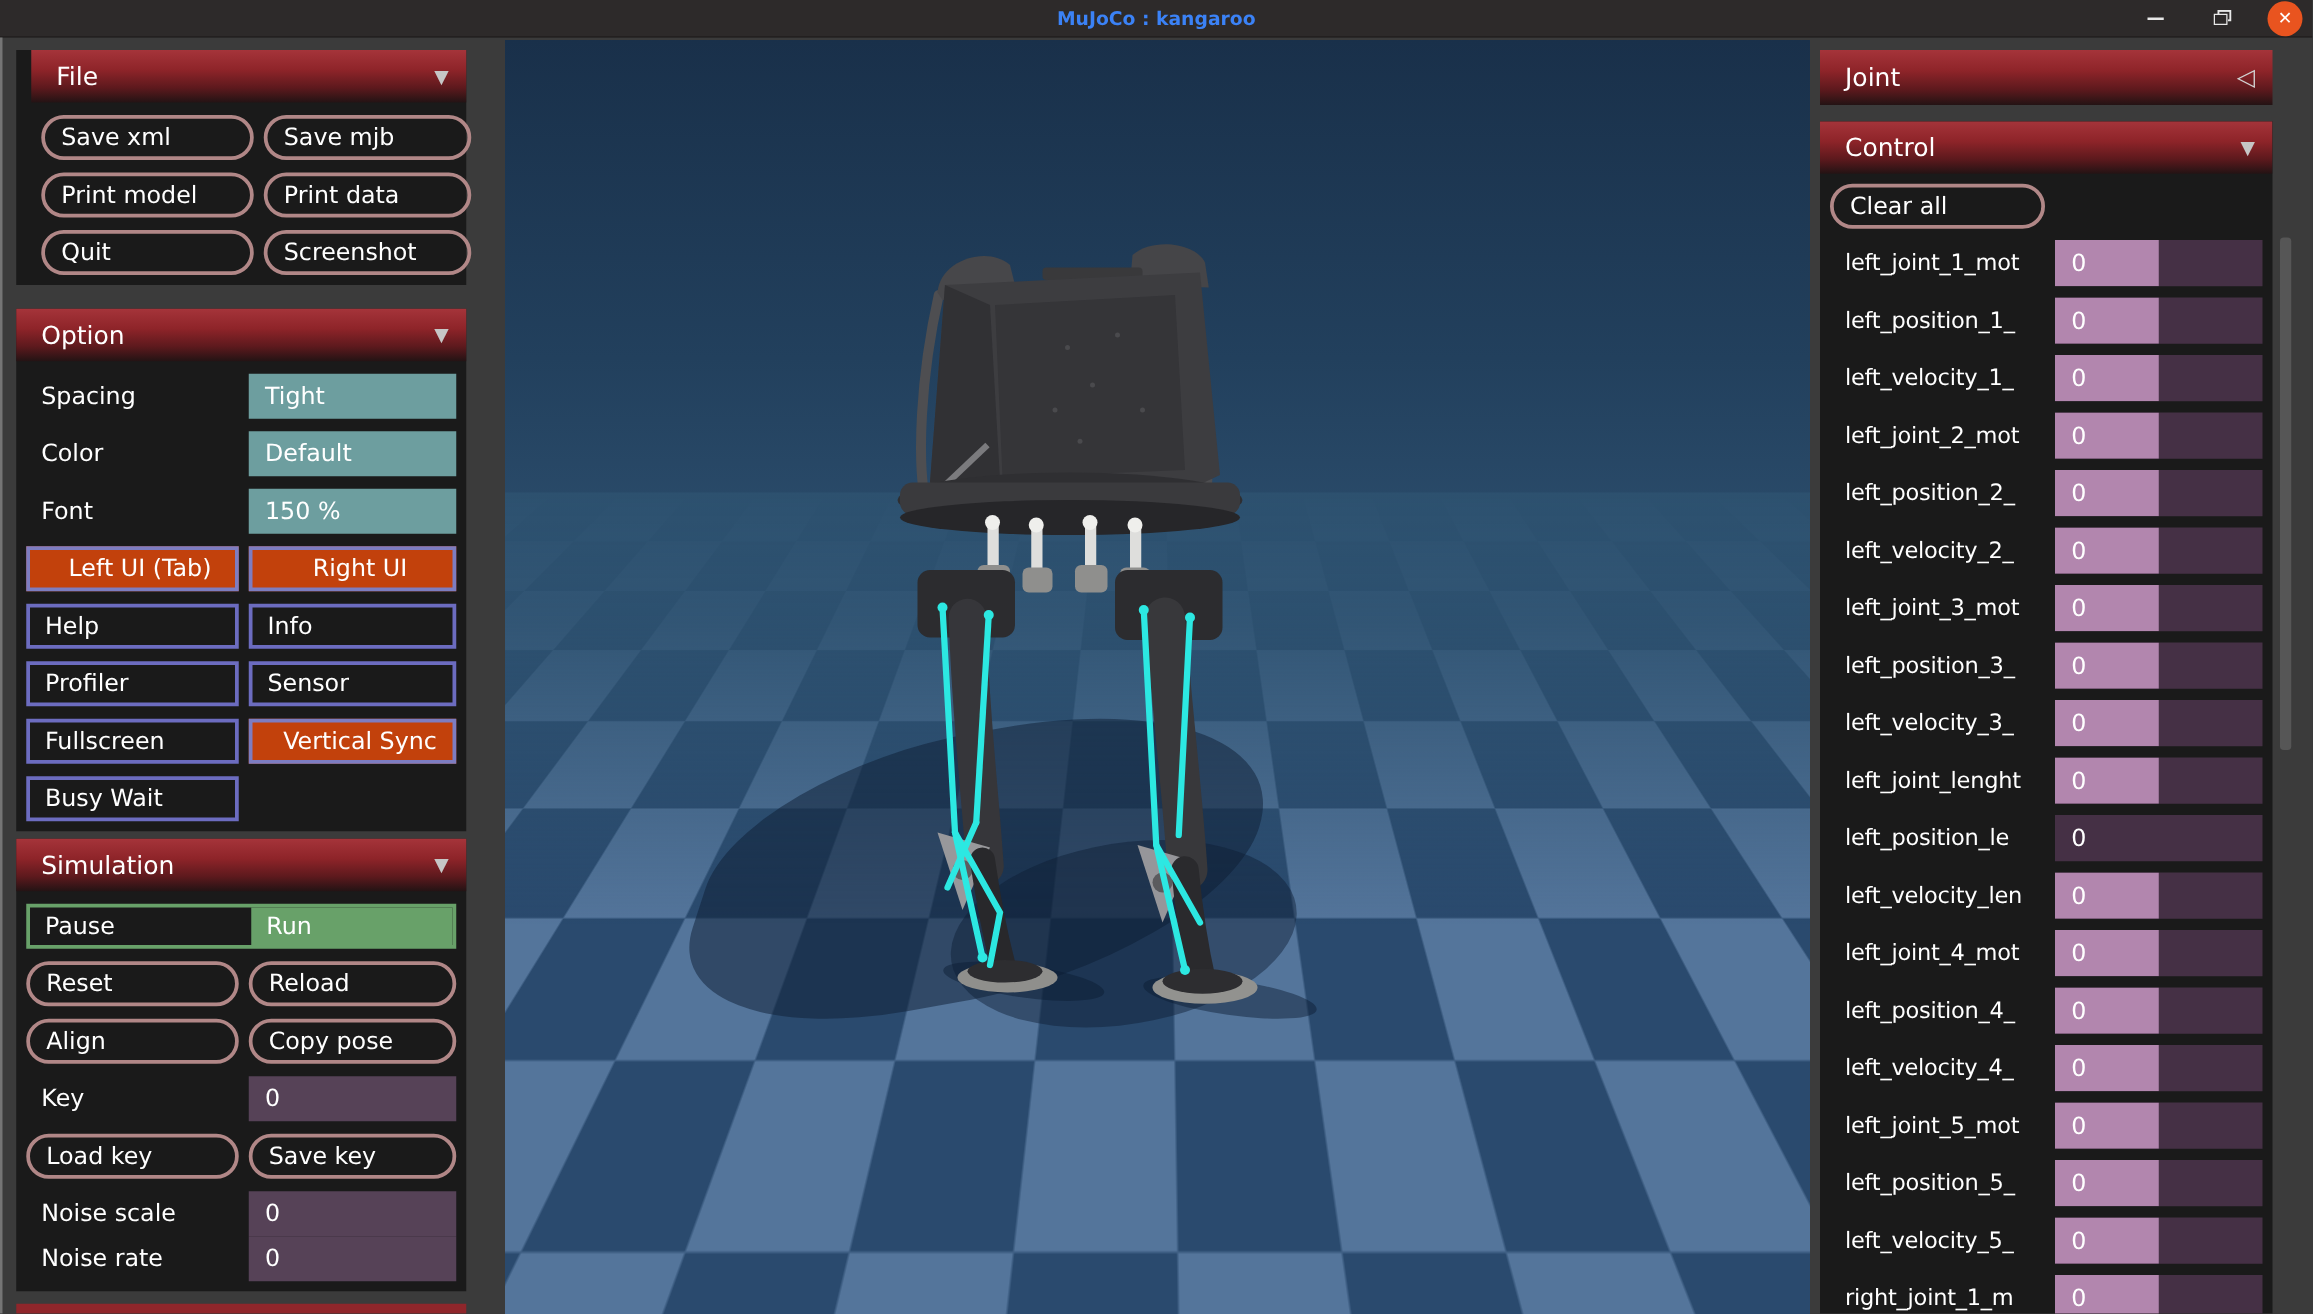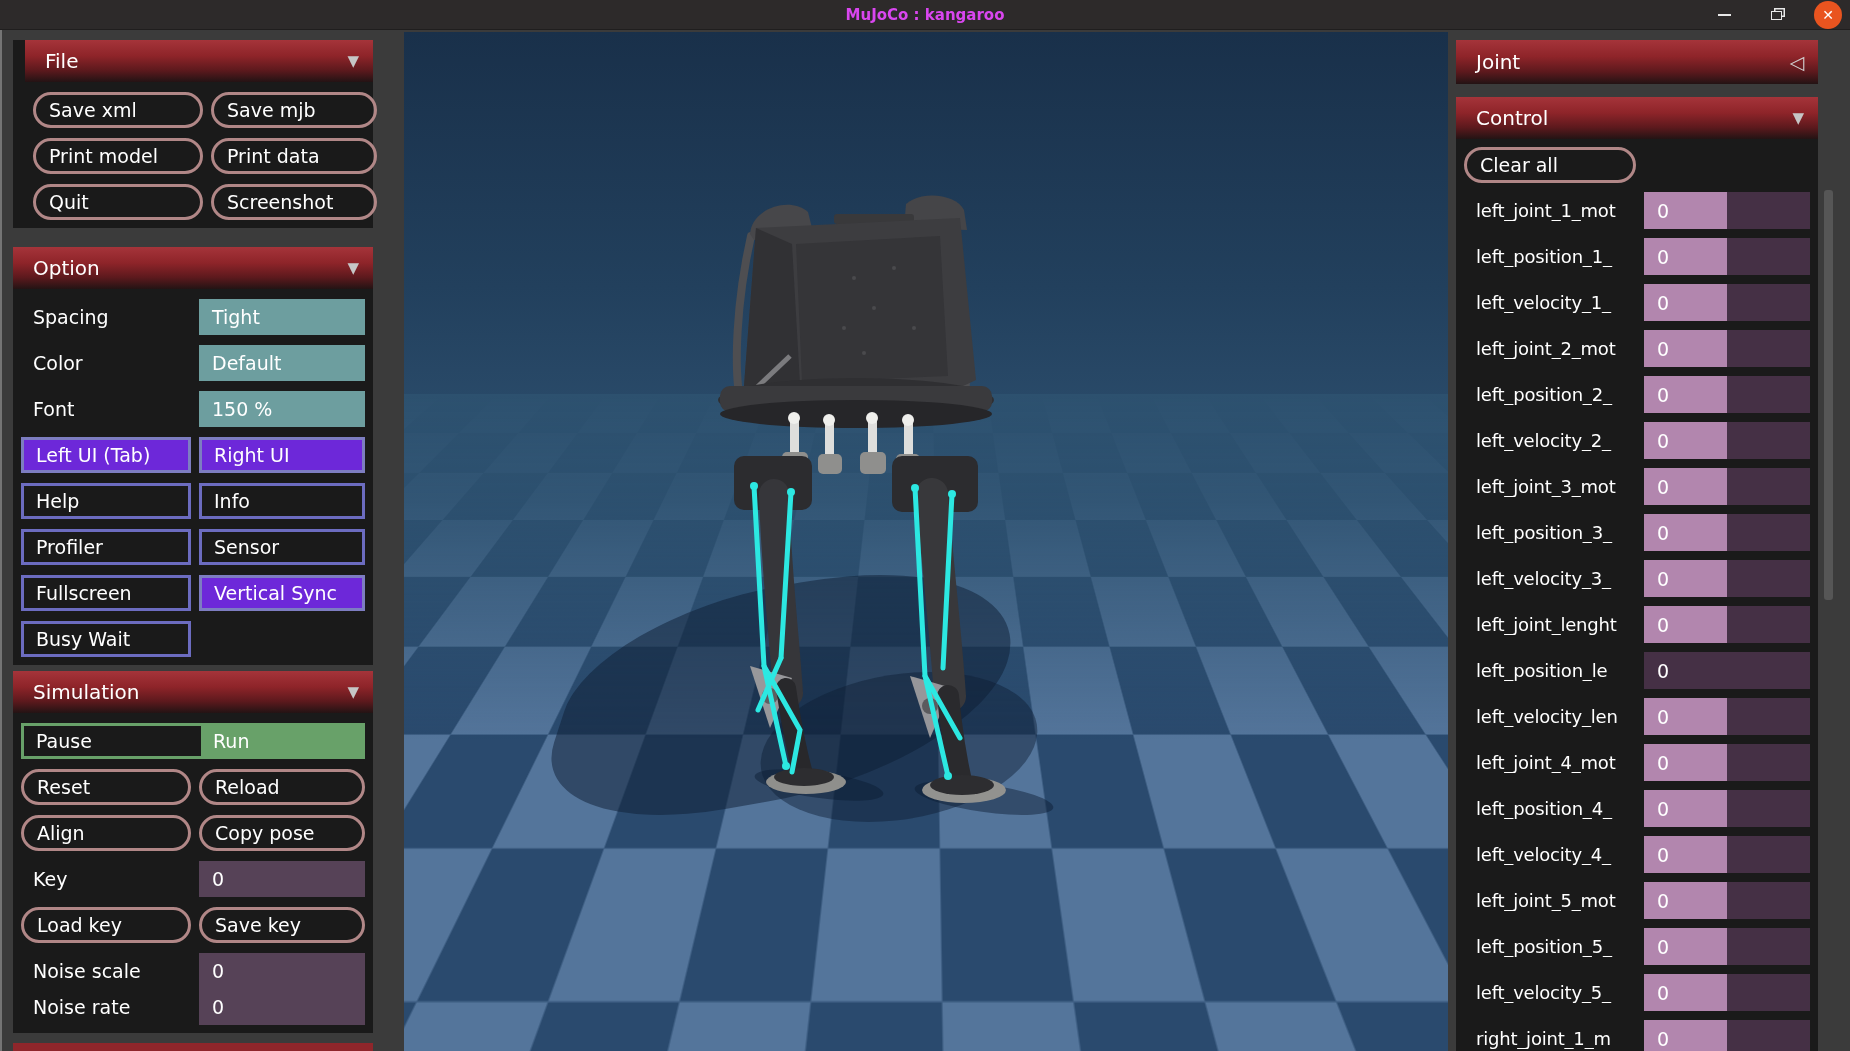--- a/index.html
+++ b/index.html
@@ -2,21 +2,21 @@
 <html><head>
 <meta charset="utf-8">
 <style>
   * { margin:0; padding:0; box-sizing:border-box; }
   html,body { background:#3b3b3b; }
   body { font-family:"DejaVu Sans","Liberation Sans",sans-serif; color:#fff; }
   .app { position:relative; width:1850px; height:1051px; background:#3b3b3b; overflow:hidden; }
 
   
   .titlebar { position:absolute; left:0; top:0; width:1850px; height:30px; background:#2d2a2a; border-bottom:1px solid #201e1e; }
-  .win-title { position:absolute; left:0; right:0; top:0; height:30px; line-height:30px; text-align:center; font-size:15px; font-weight:bold; color:#d946ef; }
+  .win-title { position:absolute; left:0; right:0; top:0; height:30px; line-height:30px; text-align:center; font-size:15px; font-weight:bold; color:#3b82f6; }
   .winbtns { position:absolute; right:8px; top:0; height:30px; display:flex; align-items:center; gap:24px; }
   .wbtn { width:28px; height:28px; display:flex; align-items:center; justify-content:center; cursor:default; }
   .minbar { width:13px; height:2px; background:#e8e8e8; display:block; }
   .restbox { width:11px; height:9px; border:1.5px solid #e8e8e8; display:block; box-shadow:3px -3px 0 -1.5px #2d2a2a, 3px -3px 0 0 #e8e8e8; }
   .wbtn.close { background:#e9541f; border-radius:50%; color:#fff; font-size:14px; font-weight:bold; }
   .win-edge { position:absolute; left:0; top:30px; bottom:0; width:2px; background:#757575; }
 
   
   .viewport { position:absolute; left:404px; top:32px; width:1044px; height:1019px; overflow:hidden;
     background:linear-gradient(180deg,#19304a 0%,#22405d 25%,#2a4b6a 38%,#2d516f 50%); }
@@ -45,21 +45,21 @@
   .sec-body { padding:10px 8px 8px 8px; display:flex; flex-direction:column; gap:10px; }
 
   .grid2 { display:grid; grid-template-columns:170px 166px; column-gap:8px; row-gap:10px; }
   .lrow { display:grid; grid-template-columns:1fr 166px; column-gap:8px; height:36px; }
   .lbl { font-size:19px; align-self:center; padding-left:12px; white-space:nowrap; overflow:hidden; }
 
   .pill { height:36px; border:3px solid #b18787; border-radius:18px; background:transparent; color:#fff;
     display:flex; align-items:center; padding-left:13px; font-size:19px; }
   .sel { height:36px; background:#6d9e9f; display:flex; align-items:center; padding-left:13px; font-size:19px; }
   .tgl { height:36px; border:3px solid #6c6cc0; background:transparent; display:flex; align-items:center; padding-left:12px; font-size:19px; }
-  .tgl.on { background:#6d28d9; border-color:#7d7dc1; }
+  .tgl.on { background:#c2410c; border-color:#7d7dc1;justify-content:center; }
   .ebox { height:36px; background:#564257; display:flex; align-items:center; padding-left:13px; font-size:19px; }
 
   .runtoggle { height:36px; border:3px solid #68a169; display:grid; grid-template-columns:177px 1fr; }
   .runtoggle .half { display:flex; align-items:center; padding-left:12px; font-size:19px; }
   .runtoggle .half.on { background:#68a169; }
 
   .sliver { position:absolute; left:13px; top:1043px; width:360px; height:8px; background:#8f262b; }
 
   
   .p-file { left:13px; top:40px; width:360px;padding-left:12px; }

